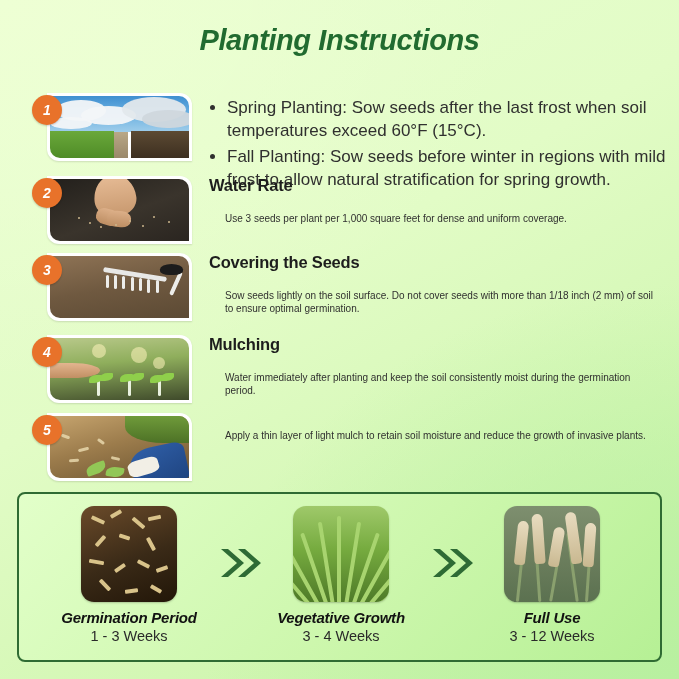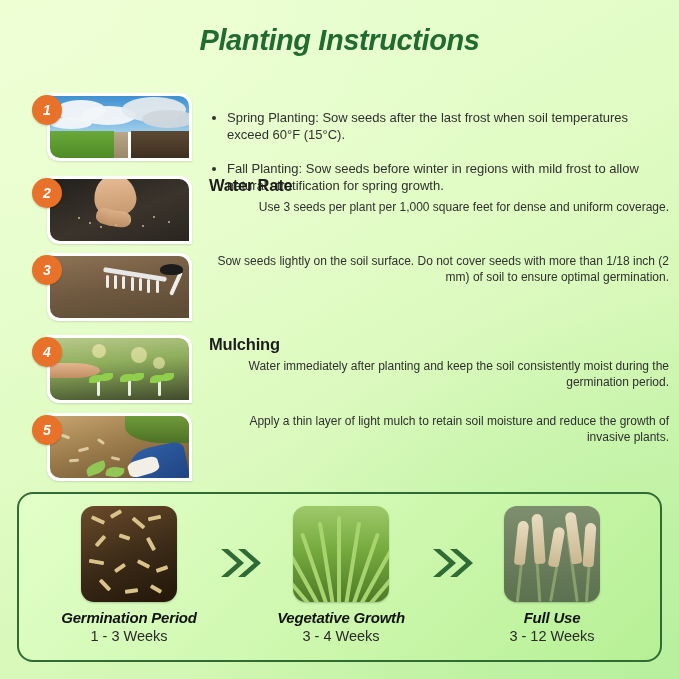--- a/index.html
+++ b/index.html
@@ -96,36 +96,35 @@
   }
   .step-head {
     font-size: 16.5px;
     font-weight: bold;
     color: #1d1d1d;
     letter-spacing: -0.2px;
     margin: 0 0 3px 0;
     line-height: 1.2;
   }
   .step-body {
-    font-size: 12px;
+    font-size: 10px;
     color: #30302f;
     line-height: 1.35;
-    margin: 0;
-    text-align: right;
+    margin: 16px;
   }
   ul.bullets {
     margin: 0;
     padding-left: 18px;
     list-style: disc;
   }
   ul.bullets li {
-    font-size: 13px;
+    font-size: 17px;
     color: #30302f;
     line-height: 1.33;
-    margin: 16px 0 1px 0;
+    margin: 4px 0 1px 0;
   }
 
   
   .sc { position:absolute; inset:0; }
   
   .sc-field .sky {
     position:absolute; left:0; right:0; top:0; height:58%;
     background: linear-gradient(180deg,#3f8fd0 0%, #68aee0 45%, #9ecdea 100%);
   }
   .sc-field .cl {
@@ -227,21 +226,21 @@
 
   
   .timeline {
     position: absolute;
     left: 17px;
     top: 492px;
     width: 645px;
     height: 170px;
     box-sizing: border-box;
     border: 2px solid #2f6b33;
-    border-radius: 16px;
+    border-radius: 8px;
     background: linear-gradient(135deg, #e2ffc9 0%, #cdf7ad 55%, #b6f095 100%);
   }
   .stage {
     position: absolute;
     top: 12px;
     width: 200px;
     text-align: center;
   }
   .stage-img {
     width: 96px;
@@ -361,20 +360,21 @@
             <div class="tine" style="left:58%;top:34%"></div>
             <div class="tine" style="left:64%;top:35%"></div>
             <div class="tine" style="left:70%;top:37%"></div>
             <div class="tine" style="left:76%;top:38%"></div>
             <div class="hndl"></div>
               <div class="hd"></div>
           </div>
         </div>
       </div>
       <div class="step-text">
+        <div class="step-head">Covering the Seeds</div>
         <p class="step-body">Sow seeds lightly on the soil surface. Do not cover seeds with more than 1/18 inch (2 mm) of soil to ensure optimal germination.</p>
       </div>
     </div>
 
     <div class="step" style="top:242px;">
       <div class="thumb-wrap">
         <div class="badge">4</div>
         <div class="thumb">
           <div class="sc sc-water">
             <div class="bok" style="left:58%;top:14%;width:16px;height:16px"></div>

